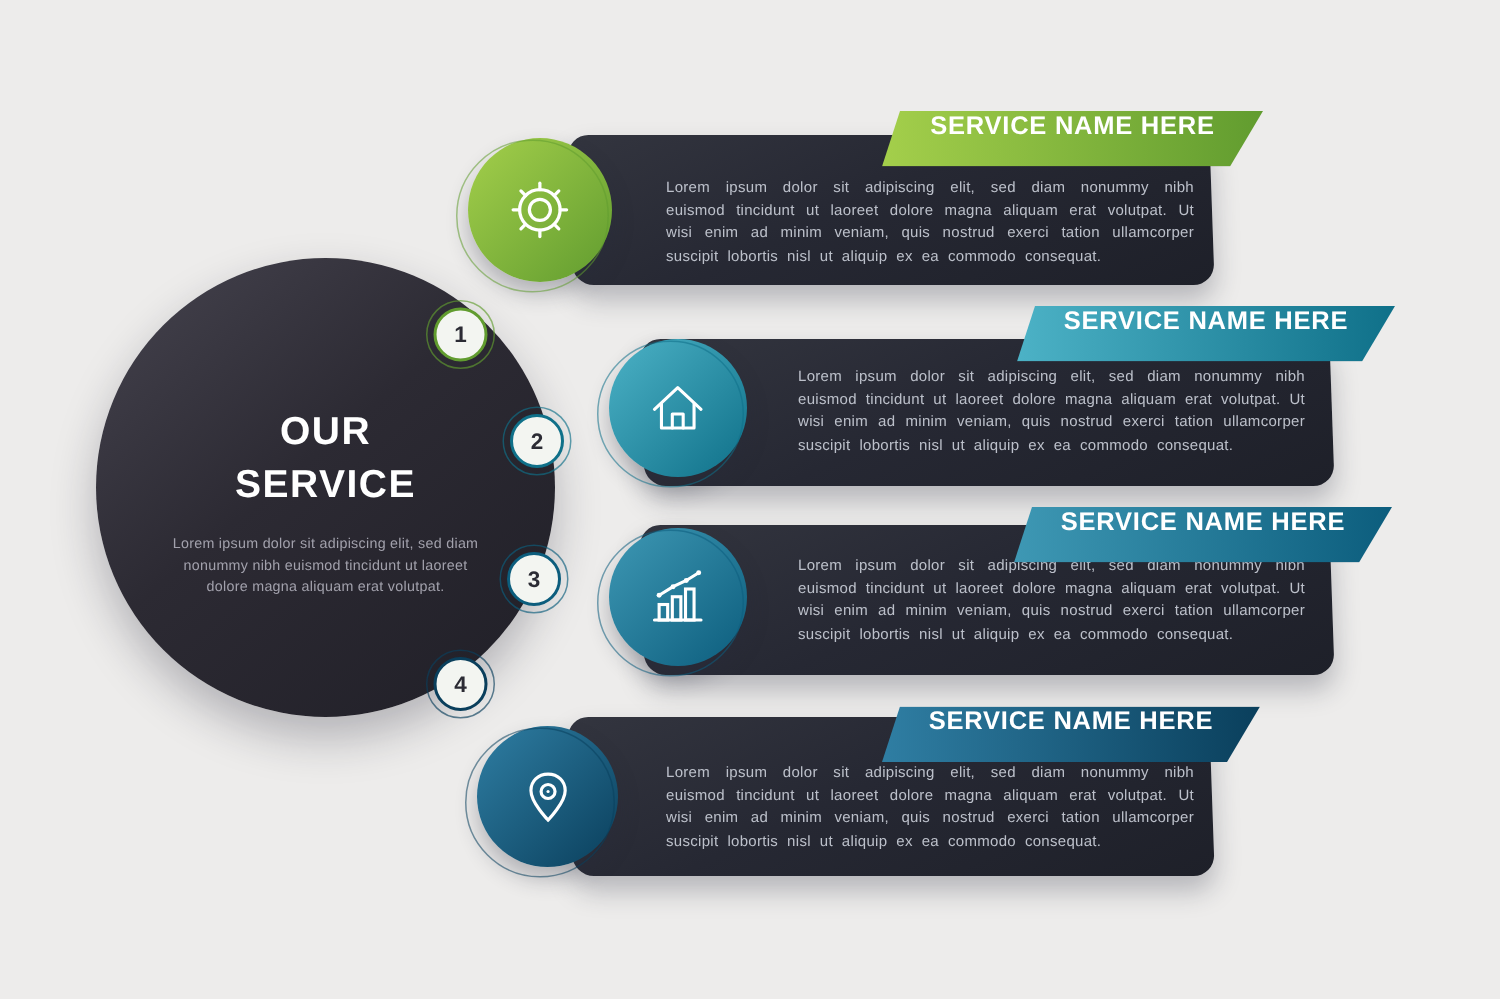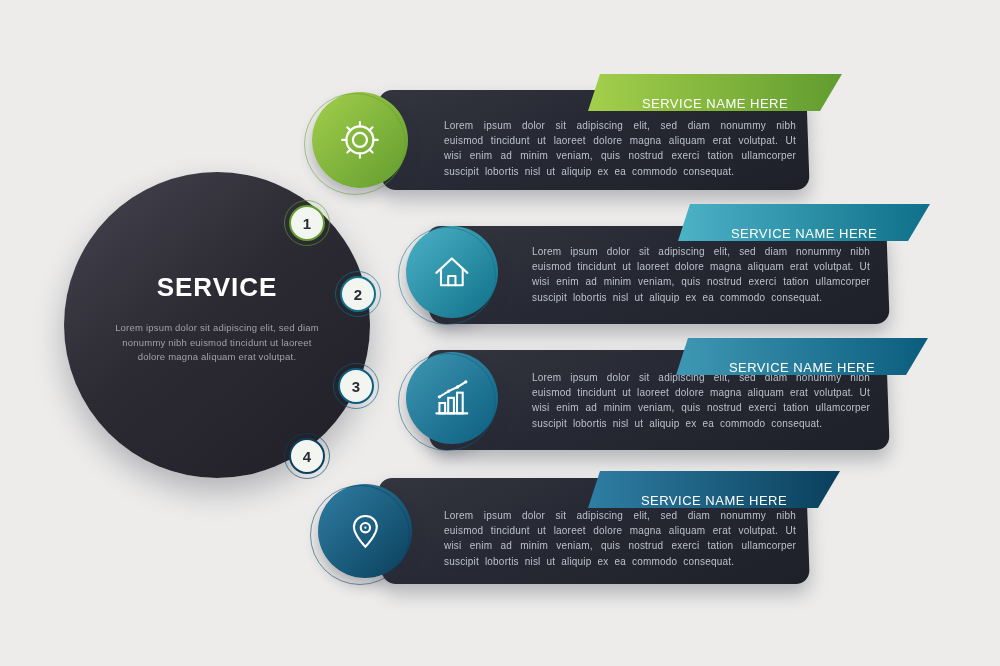--- a/index.html
+++ b/index.html
@@ -25,25 +25,25 @@
     background:linear-gradient(155deg,#33353f 0%,#262833 45%,#1e2029 100%);
     box-shadow:0 10px 18px rgba(40,42,60,.28);
     transform:skewX(2deg);
   }
   .bar-text{
     position:absolute;z-index:3;margin:0;
     font-size:10px;line-height:1.52;letter-spacing:.2px;word-spacing:3px;
     color:#bcc0ca;text-align:justify;
   }
   .tab{
-    position:absolute;z-index:5;display:flex;align-items:flex-end;justify-content:center;
+    position:absolute;z-index:5;display:flex;align-items:flex-start;justify-content:center;
     background:linear-gradient(90deg,var(--c1) 0%,var(--c2) 100%);
     clip-path:polygon(12px 0,100% 0,calc(100% - 22px) 100%,0 100%);
     filter:drop-shadow(0 3px 4px rgba(30,40,50,.3));
-    color:#fff;font-weight:normal;font-size:13px;letter-spacing:.5px;white-space:nowrap;
+    color:#fff;font-weight:bold;font-size:17px;letter-spacing:.5px;white-space:nowrap;
   }
   .icon-circle{
     position:absolute;z-index:4;border-radius:50%;
     display:flex;align-items:center;justify-content:center;
     background:linear-gradient(135deg,var(--c1) 0%,var(--c2) 100%);
     box-shadow:0 8px 14px rgba(40,42,60,.3);
   }
   .icon-circle::before{
     content:"";position:absolute;inset:-3px;border-radius:50%;
     border:1.5px solid var(--c2);transform:translate(-5px,4px);opacity:.55;
@@ -85,20 +85,21 @@
   .item-4 .icon-circle{left:318px;top:484px;width:94px;height:94px;}
   .item-4 .num{left:289px;top:438px;}
 </style>
 </head>
 <body>
 
 <div class="page" style="background: rgb(237, 236, 235);">
 
   <div class="big-circle">
     <div class="circle-title">
+      <div>OUR</div>
       <div>SERVICE</div>
     </div>
     <p class="circle-desc">Lorem ipsum dolor sit adipiscing elit, sed diam nonummy nibh euismod tincidunt ut laoreet dolore magna aliquam erat volutpat.</p>
   </div>
 
   <section class="service item-1" style="--c1: #a4cf4b; --c2: #619c2f;">
     <div class="bar"></div>
     <p class="bar-text">Lorem ipsum dolor sit adipiscing elit, sed diam nonummy nibh euismod tincidunt ut laoreet dolore magna aliquam erat volutpat. Ut wisi enim ad minim veniam, quis nostrud exerci tation ullamcorper suscipit lobortis nisl ut aliquip ex ea commodo consequat.</p>
     <div class="tab" style="--c1: #a4cf4b; --c2: #619c2f;">
       <span>SERVICE NAME HERE</span>

